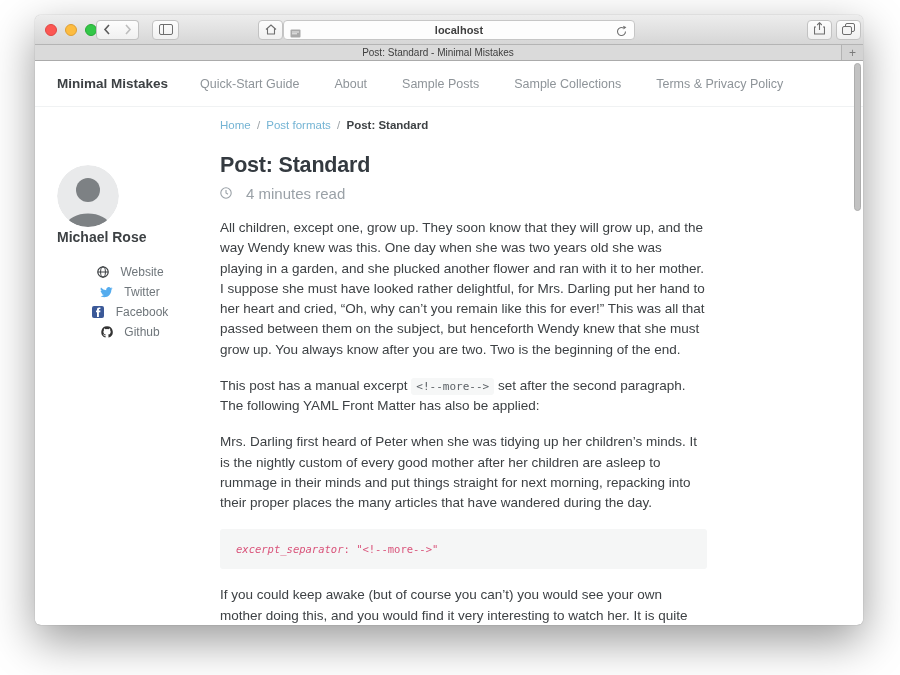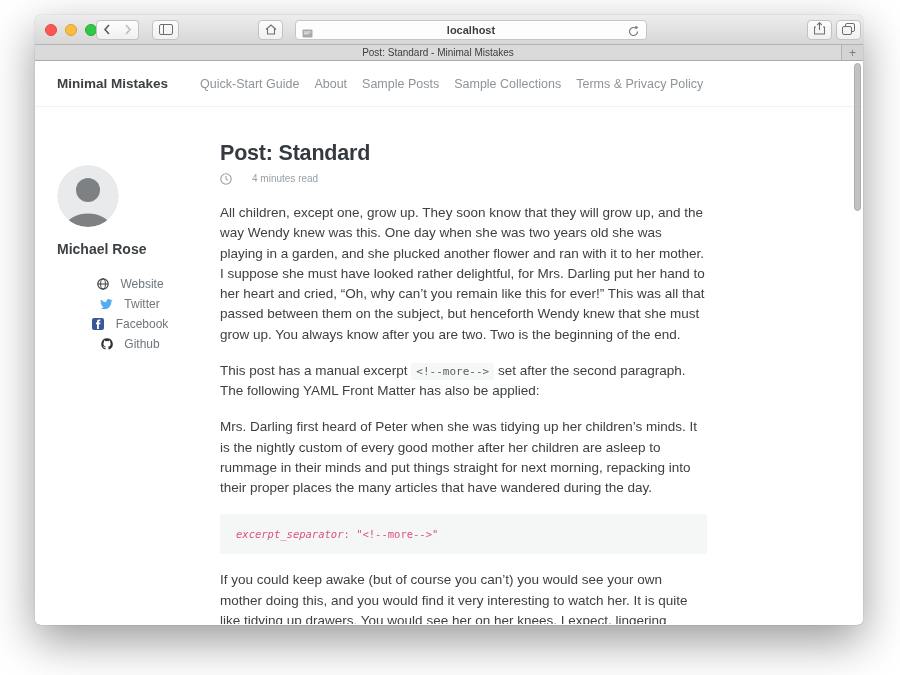--- a/index.html
+++ b/index.html
@@ -29,21 +29,21 @@
     display:flex; align-items:center; justify-content:center; padding:0; cursor:default;
   }
   .btn-back{ left:61px; width:22px; border-radius:4px 0 0 4px; }
   .btn-fwd{ left:82px; width:22px; border-radius:0 4px 4px 0; border-left:none; }
   .btn-sidebar{ left:117px; width:27px; }
   .btn-home{ left:223px; width:25px; }
   .btn-share{ left:772px; width:25px; }
   .btn-tabs{ left:801px; width:25px; }
 
   .urlfield{
-    position:absolute; left:260px; top:5px; width:352px; height:20px;
+    position:absolute; left:248px; top:5px; width:352px; height:20px;
     background:#fdfdfd; border:1px solid #c6c6c6; border-radius:4px;
     display:flex; align-items:center; justify-content:center;
   }
   .urlfield .url{ font-size:11px; color:#3f3f3f; font-weight:bold; }
   .url-left-icon{ position:absolute; left:6px; top:4px; }
   .url-reload{ position:absolute; right:6px; top:3px; }
 
   
   .tabbar{
     height:16px; display:flex;
@@ -62,44 +62,44 @@
   
   .viewport{ position:relative; height:563px; background:#fff; overflow:hidden; }
   .scroll-thumb{
     position:absolute; right:2px; top:2px; width:7px; height:148px;
     background:#c2c2c2; border:1px solid #adadad; border-radius:4px;
   }
 
   
   .masthead{ height:46px; display:flex; align-items:center; padding:4px 22px; border-bottom:1px solid #f0f2f3; }
   .brand{ font-size:13.5px; font-weight:bold; color:#3d4144; margin-right:32px; }
-  .mast-nav{ display:flex; gap:15px; }
+  .mast-nav{ display:flex; gap:35px; }
   .mast-nav a{ font-size:12.5px; color:#8e9499; text-decoration:none; }
 
   
   .content{ display:flex; padding-left:22px; }
   .sidebar{ width:146px; padding-top:58px; flex:none; }
   .main{ width:487px; margin-left:17px; padding-top:12px; }
 
   
   .avatar{ width:62px; height:62px; border-radius:50%; overflow:hidden; display:block; }
-  .author-name{ margin-top:14px; font-size:14px; font-weight:600; color:#3d4144; }
+  .author-name{ margin-top:2px; font-size:14px; font-weight:600; color:#3d4144; }
   .author-bio{ margin-top:7px; font-size:12px; line-height:1.55; color:#8b9196; }
   .author-links{ list-style:none; margin-top:17px; }
   .author-links li{ display:flex; align-items:center; gap:11px; height:20px;justify-content:center; }
   .author-links .lbl{ font-size:12px; color:#6f767b; }
   .li-icon{ width:13px; display:flex; justify-content:center; }
 
   
   .breadcrumb{ font-size:11.5px; color:#9aa1a6; }
   .breadcrumb a{ color:#74b4d4; text-decoration:none; }
   .breadcrumb .sep{ color:#9aa1a6; margin:0 3px; }
   .breadcrumb .current{ color:#3d4144; font-weight:bold; }
   .post-title{ margin-top:22px; font-size:21.5px; font-weight:bold; color:#343a40; letter-spacing:-0.2px; }
-  .post-meta{ margin-top:7px; font-size:10px; color:#9aa1a7; display:flex; align-items:flex-start; gap:20px; }
+  .post-meta{ margin-top:7px; font-size:15px; color:#9aa1a7; display:flex; align-items:center; gap:14px; }
   .body-text{ margin-top:16px; font-size:13.5px; line-height:1.5; color:#3d4144; }
   code.inline{
     font-family:"DejaVu Sans Mono", monospace; font-size:11px;
     background:#f6f7f7; border-radius:3px; padding:2px 5px; color:#5c6166;
   }
   .codeblock{
     margin-top:16px; background:#f5f6f6; border-radius:3px;
     padding:14px 16px; font-family:"DejaVu Sans Mono", monospace; font-size:10.5px;
   }
   .codeblock .k{ color:#d9537a;font-style:italic; }
@@ -253,20 +253,27 @@
               <svg width="12" height="12" viewBox="0 0 12 12">
                   <path d="M6 .3a5.7 5.7 0 0 0-1.8 11.1c.3.05.39-.13.39-.28v-1c-1.58.34-1.92-.76-1.92-.76-.26-.66-.64-.84-.64-.84-.52-.36.04-.35.04-.35.58.04.88.6.88.6.51.88 1.35.62 1.68.48.05-.37.2-.63.36-.77-1.26-.14-2.59-.63-2.59-2.82 0-.62.22-1.13.59-1.53-.06-.14-.26-.72.05-1.5 0 0 .48-.15 1.57.58a5.4 5.4 0 0 1 2.86 0c1.09-.73 1.57-.58 1.57-.58.31.78.11 1.36.06 1.5.36.4.58.91.58 1.53 0 2.2-1.33 2.68-2.6 2.82.2.18.39.53.39 1.07v1.58c0 .15.09.33.39.28A5.7 5.7 0 0 0 6 .3z" fill="#333"></path>
                 </svg>
             </span>
             <span class="lbl">Github</span>
           </li>
         </ul>
       </aside>
 
       <main class="main">
+        <nav class="breadcrumb">
+          <a href="#">Home</a>
+          <span class="sep">/</span>
+          <a href="#">Post formats</a>
+          <span class="sep">/</span>
+          <span class="current">Post: Standard</span>
+        </nav>
 
         <h1 class="post-title">Post: Standard</h1>
 
         <p class="post-meta">
           <span>
             <svg width="12" height="12" viewBox="0 0 12 12">
                 <circle cx="6" cy="6" r="5.2" fill="none" stroke="#9aa1a7" stroke-width="1.1"></circle>
                 <polyline points="6,3 6,6 8,7.2" fill="none" stroke="#9aa1a7" stroke-width="1.1"></polyline>
               </svg>
           </span>

